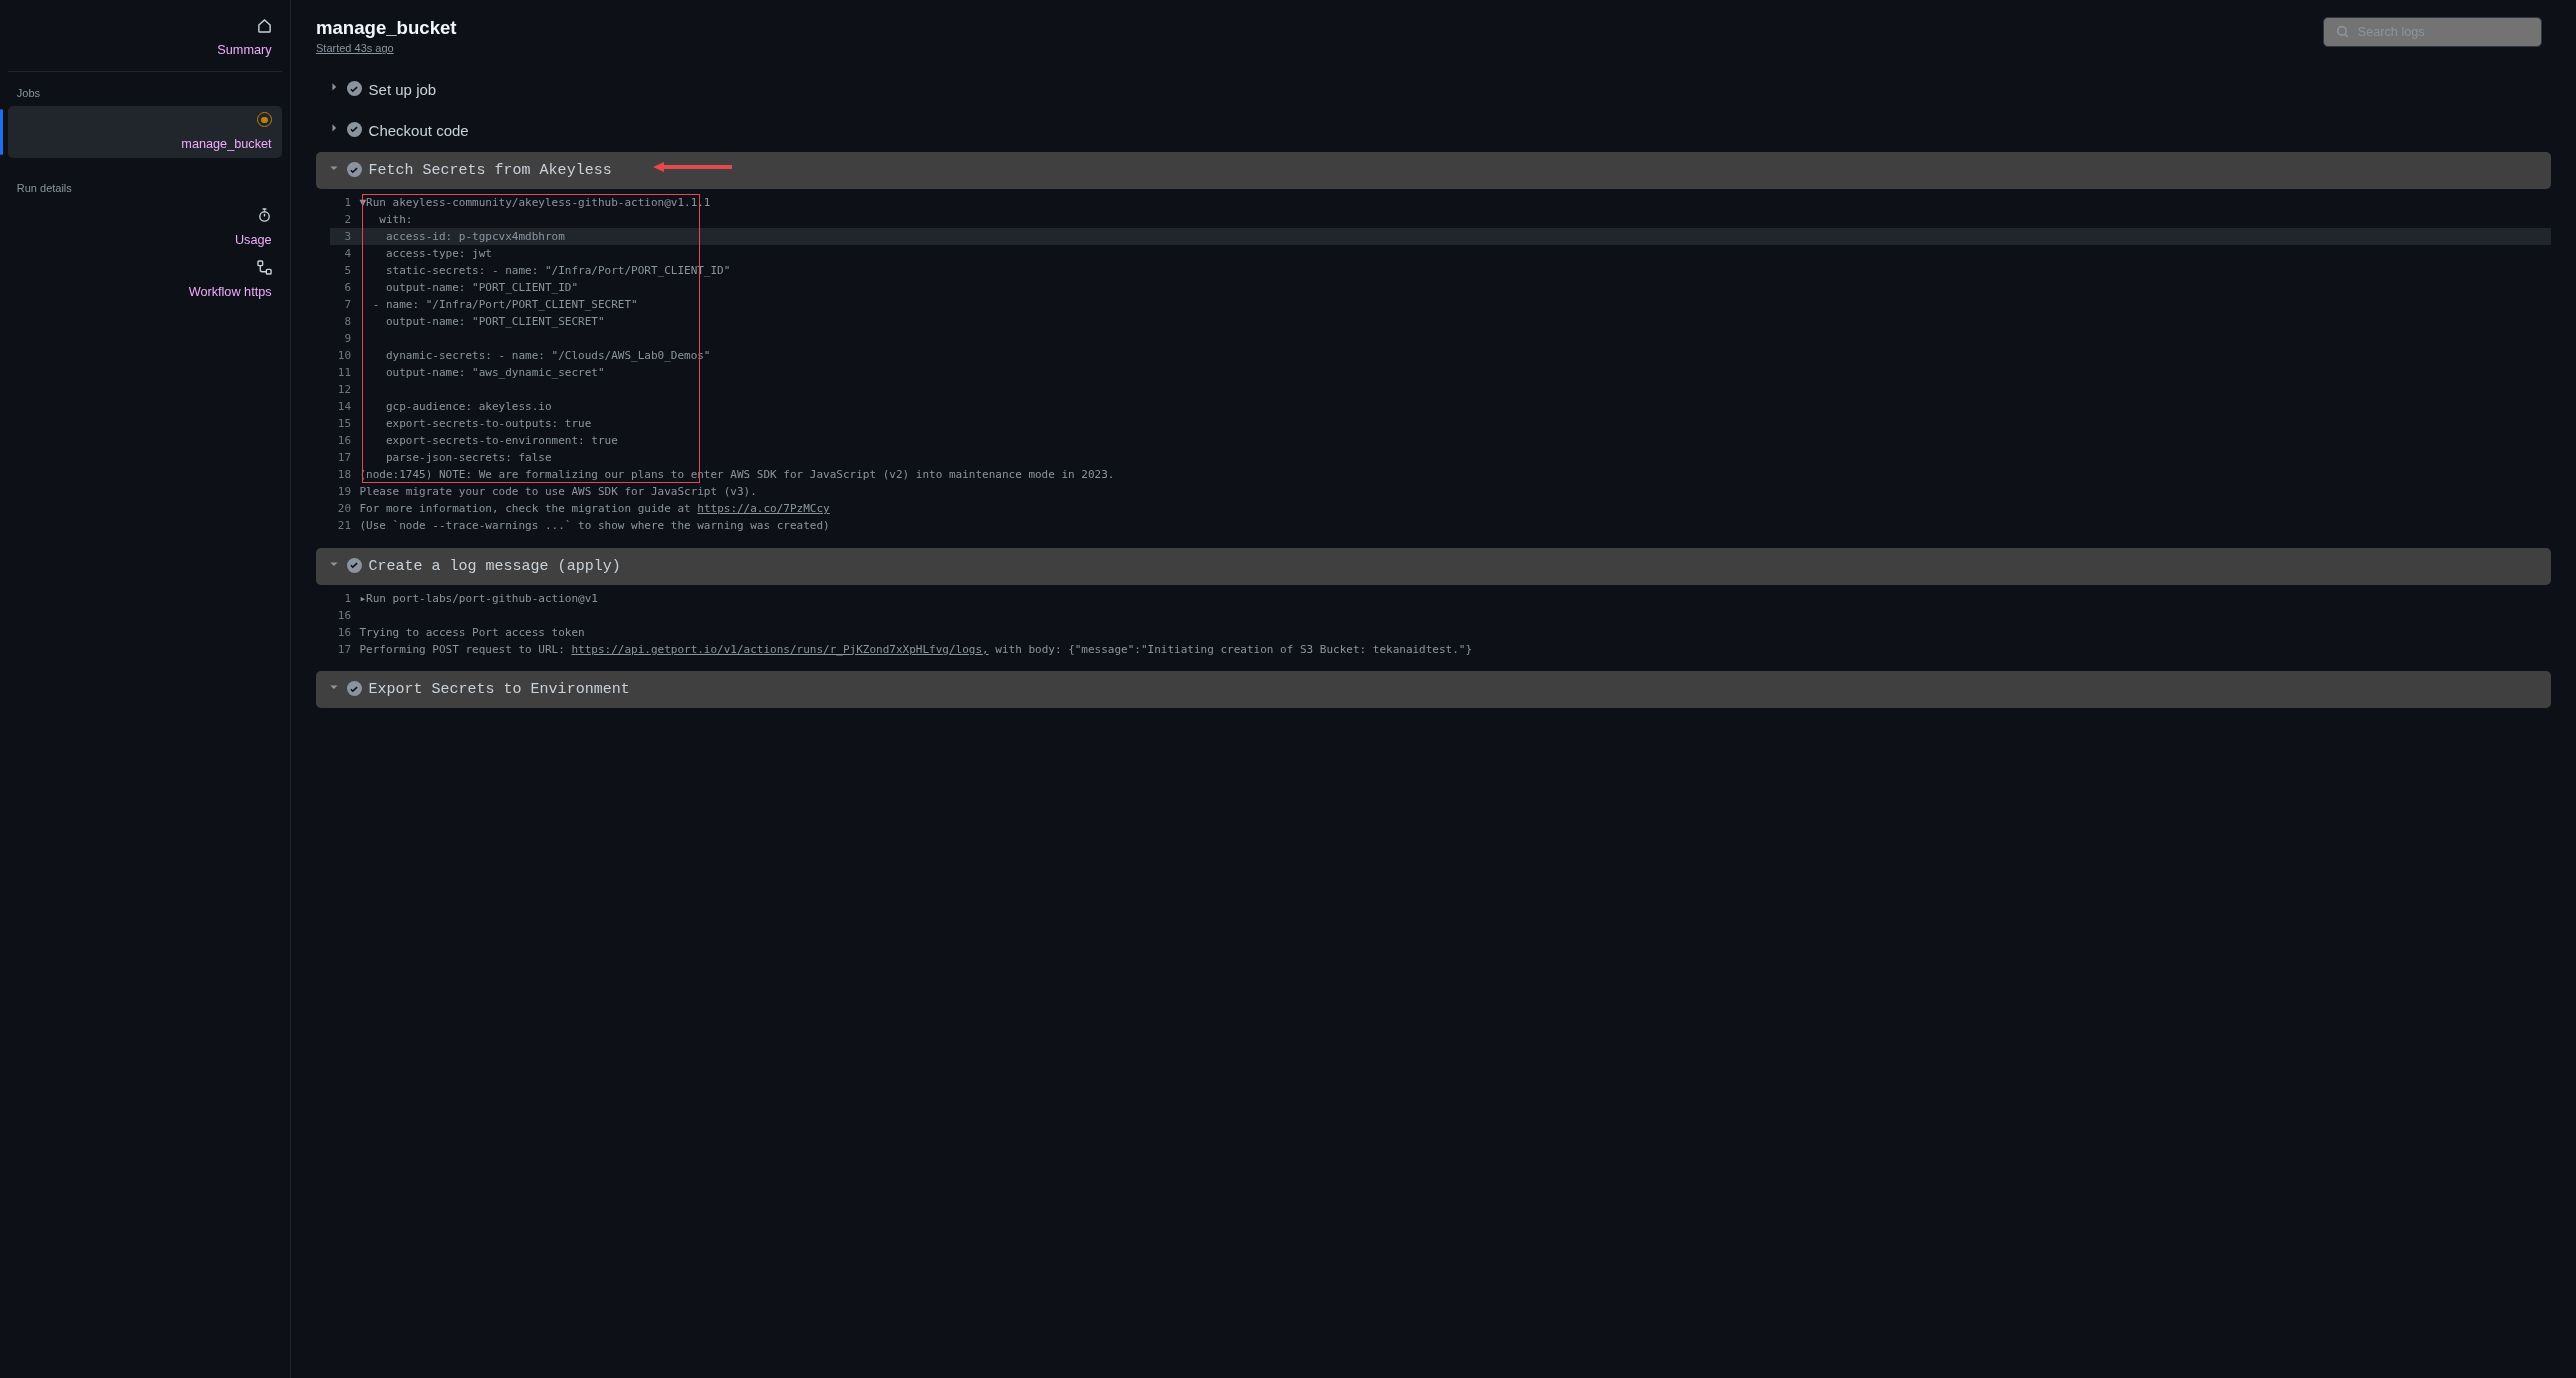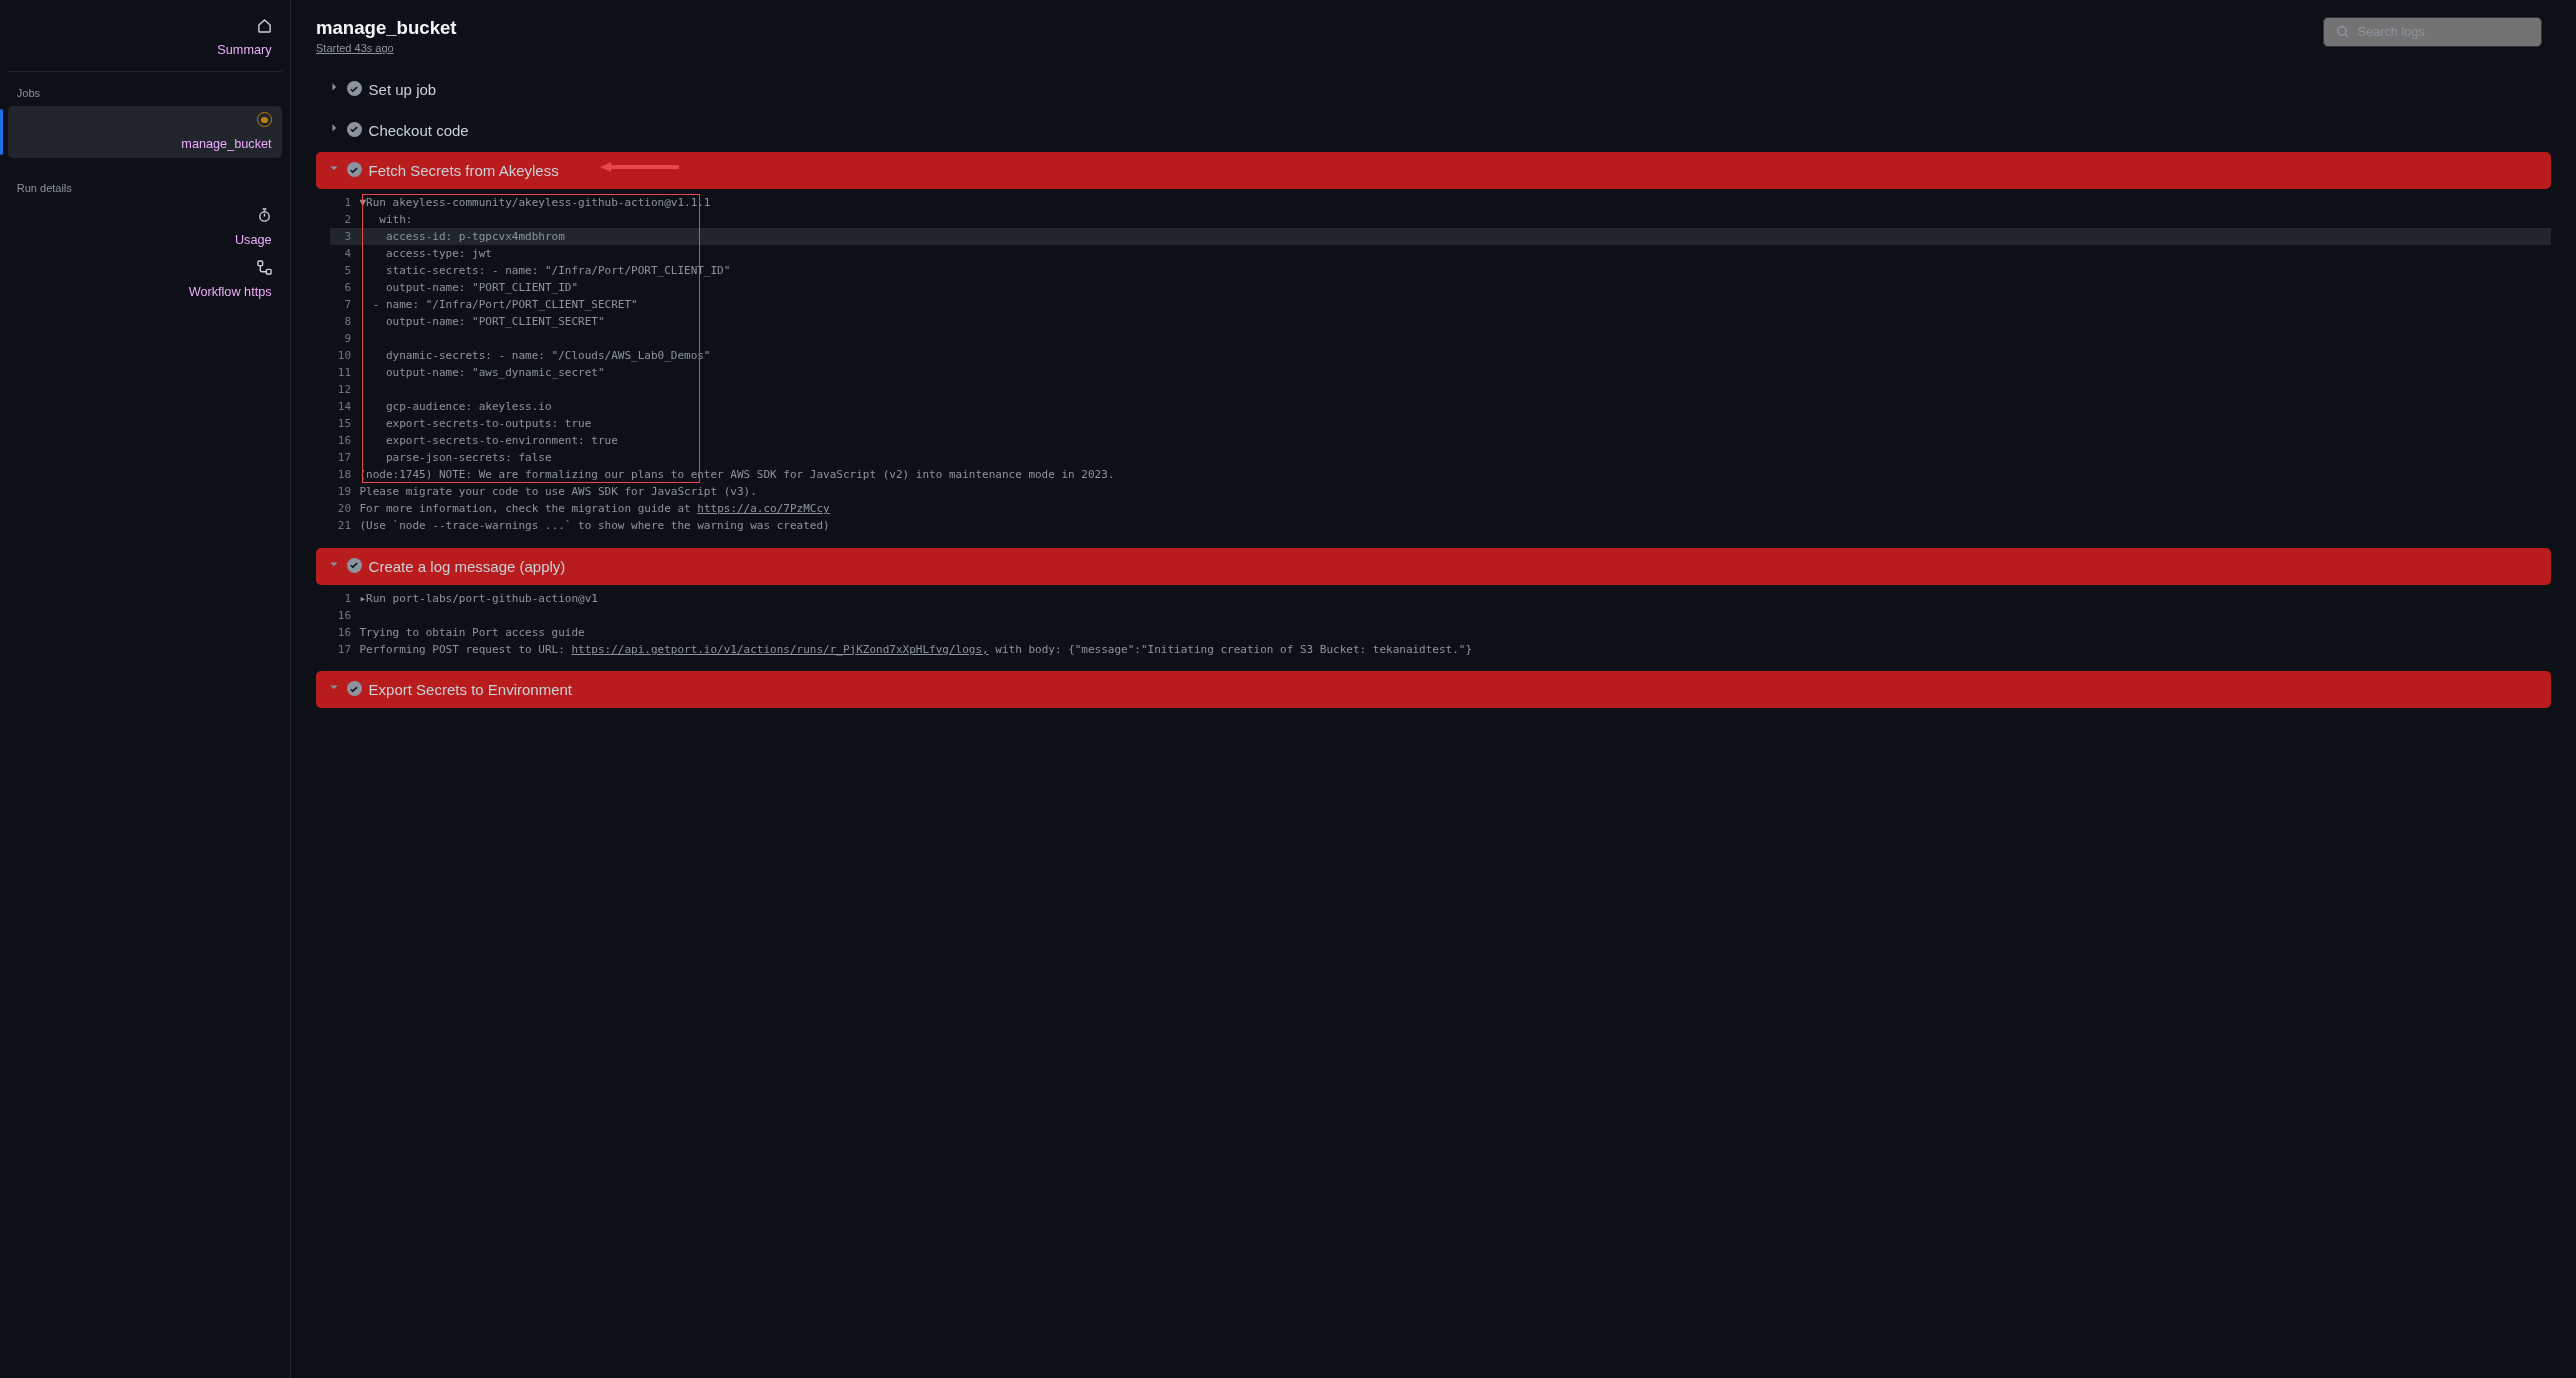--- a/index.html
+++ b/index.html
@@ -82,21 +82,21 @@
     }
     .search-wrap input::placeholder { color:#8b949e; }
     .content { flex:1; overflow-y:auto; padding: 0 25px 25px; }
     
     .step-bar {
       display:flex; align-items:flex-start; gap:7px;
       padding: 10px 11.8px; border-radius:5px;
       cursor:pointer; color:#c9d1d9; font-size:15px;
       margin-bottom: 3.4px;
     }
-    .step-bar.expanded { background:#b91c1c; }
+    .step-bar.expanded { background:#404040;font-family:Liberation Mono, monospace; }
     .check-circle {
       width:15px; height:15px; border-radius:50%;
       background:#8b949e; display:flex; align-items:center; justify-content:center;
       color:#0d1117;
     }
     .check-circle svg { width:10px; height:10px; }
     .caret { color:#8b949e; display:flex; align-items:center; }
     .step-label { color:#c9d1d9; }
     
     .arrow-anno { margin-left: 34px; display:flex; align-items:center; }
@@ -335,21 +335,21 @@
           <div class="log-line">
             <span class="lineno">1</span>
             <span class="text">▸Run port-labs/port-github-action@v1</span>
           </div>
           <div class="log-line">
             <span class="lineno">16</span>
             <span class="text"></span>
           </div>
           <div class="log-line">
             <span class="lineno">16</span>
-            <span class="text">Trying to obtain Port access guide</span>
+            <span class="text">Trying to access Port access token</span>
           </div>
           <div class="log-line">
             <span class="lineno">17</span>
             <span class="text">Performing POST request to URL: <a>https://api.getport.io/v1/actions/runs/r_PjKZond7xXpHLfvg/logs,</a> with body: {"message":"Initiating creation of S3 Bucket: tekanaidtest."}</span>
           </div>
         </div>
 
       <div class="step-bar expanded">
         <span class="caret">
           <svg width="11.8" height="11.8" viewBox="0 0 16 16" fill="#8b949e">

